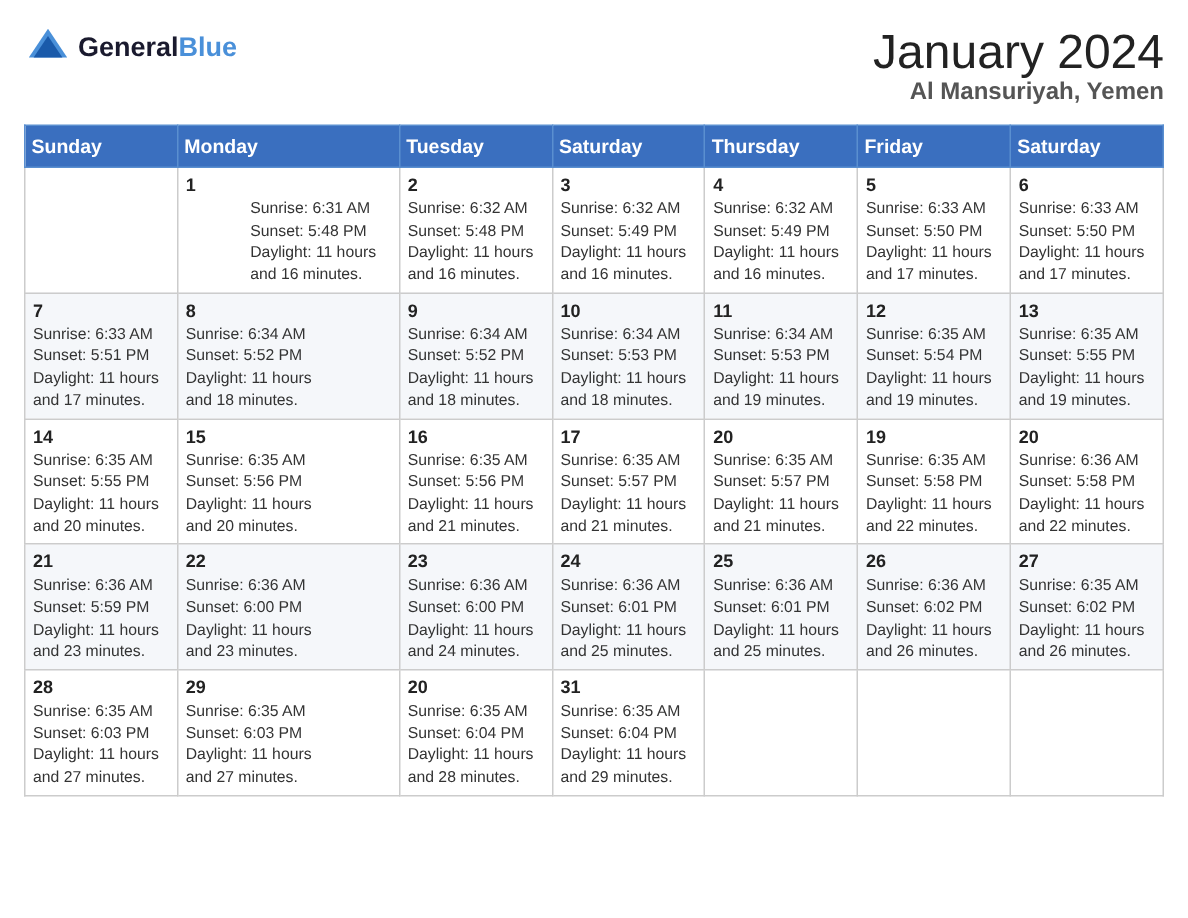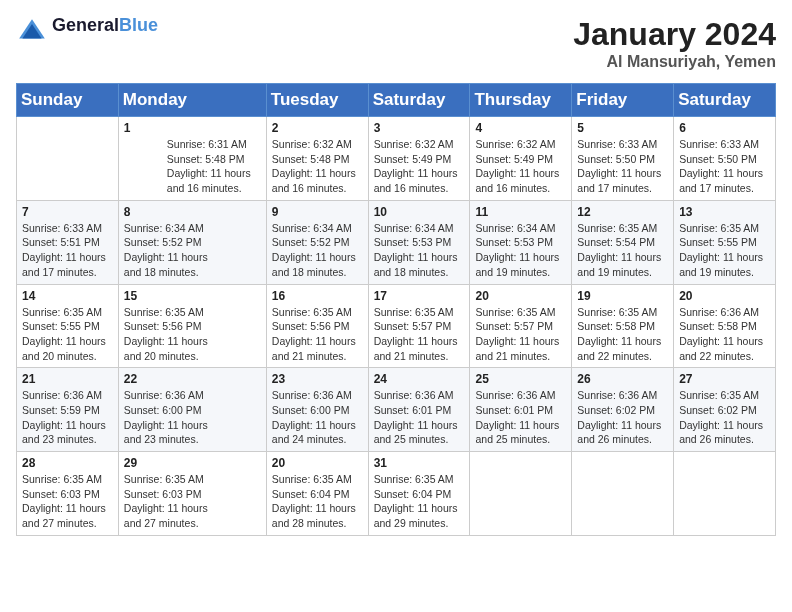--- a/index.html
+++ b/index.html
@@ -11,60 +11,60 @@
       padding: 16px;
     }
     .header {
       display: flex;
       justify-content: space-between;
       align-items: flex-start;
       margin-bottom: 12px;
     }
     .logo {
       display: flex;
-      align-items: flex-start;
+      align-items: center;
       gap: 4px;
     }
     .logo-text {
       font-size: 18px;
       font-weight: bold;
       color: #1a1a2e;
       line-height: 1.1;
     }
     .logo-text span {
       color: #4a90d9;
     }
     .logo-icon {
       width: 32px;
       height: 32px;
     }
     .title-block {
       text-align: right;
     }
     .month-title {
       font-size: 32px;
-      font-weight: bold;
+      font-weight: normal;
       color: #222;
     }
     .location-title {
       font-size: 16px;
       color: #555;
       font-weight: bold;
     }
     table {
       width: 100%;
       border-collapse: collapse;
       font-size: 11px;
     }
     thead tr th {
       background-color: #3a6fbf;
       color: #fff;
       padding: 6px 4px;
       text-align: left;
-      font-size: 17px;
+      font-size: 13px;
       font-weight: bold;
       border: 1px solid #5a8fd0;
     }
     tbody tr td {
       border: 1px solid #ccc;
       vertical-align: top;
       padding: 4px 5px;
       min-height: 70px;
       height: 80px;
     }

